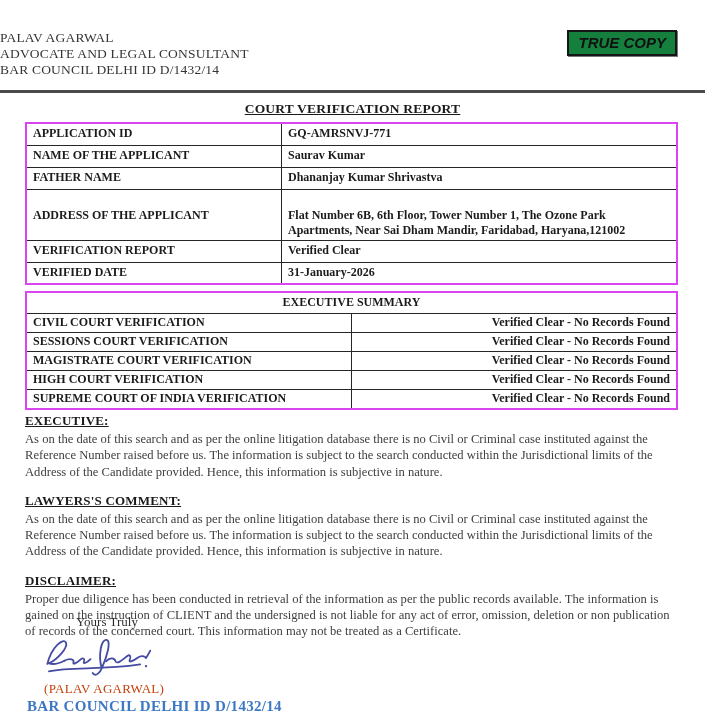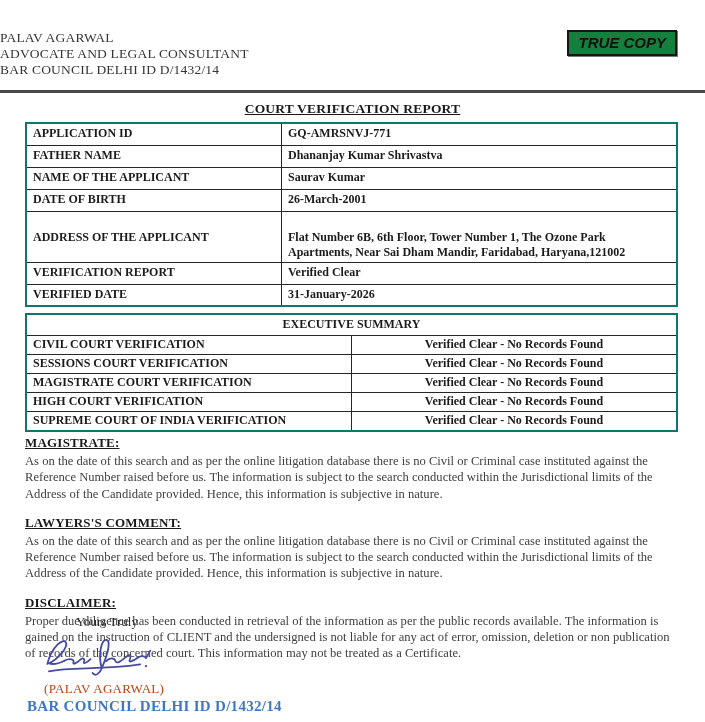--- a/index.html
+++ b/index.html
@@ -53,39 +53,39 @@
   }
   
   table.doc-table {
     border-collapse: collapse;
     margin: 5px 0 0 25px;
     width: 653px;
     table-layout: fixed;
     font-size: 12px;
     font-weight: bold;
     color: #1b1b1b;
-    border: 2px solid #0f766e;
+    border: 2px solid #d946ef;
   }
   table.doc-table td {
     border: 1px solid #262626;
     padding: 1px 6px 2px 6px;
     overflow: hidden;
   }
   td.lbl { width: 242px; }
   tr.row-normal { height: 22px; }
   tr.row-tall { height: 50px; }
   tr.row-tall td { vertical-align: top; padding-top: 18px; }
   table.exec-table { margin-top: 6px; }
   td.es-head {
     text-align: center;
     height: 17px;
     border-bottom: 2px solid #1c1c1c;
   }
   tr.es-row { height: 14px; border-radius: 9px; }
-  td.es-val { text-align: center; }
+  td.es-val { text-align: right; }
   
   .sections { margin: 3px 27px 0 25px; }
   .section-heading {
     font-weight: bold;
     font-size: 13px;
     text-decoration: underline;
     margin-top: 13px;
     color: #1a1a1a;
     letter-spacing: 0.2px;
   }
@@ -141,30 +141,26 @@
 
   <div class="report-title">COURT VERIFICATION REPORT</div>
 
   <table class="doc-table">
     <tbody>
       <tr class="row-normal">
         <td class="lbl">APPLICATION ID</td>
         <td class="val">GQ-AMRSNVJ-771</td>
       </tr>
       <tr class="row-normal">
+        <td class="lbl">NAME OF THE APPLICANT</td>
+        <td class="val">Saurav Kumar</td>
+      </tr>
+      <tr class="row-normal">
         <td class="lbl">FATHER NAME</td>
         <td class="val">Dhananjay Kumar Shrivastva</td>
-      </tr>
-      <tr class="row-normal">
-        <td class="lbl">NAME OF THE APPLICANT</td>
-        <td class="val">Saurav Kumar</td>
-      </tr>
-      <tr class="row-normal">
-        <td class="lbl">DATE OF BIRTH</td>
-        <td class="val">26-March-2001</td>
       </tr>
       <tr class="row-tall">
         <td class="lbl">ADDRESS OF THE APPLICANT</td>
         <td class="val">Flat Number 6B, 6th Floor, Tower Number 1, The Ozone Park Apartments, Near Sai Dham Mandir, Faridabad, Haryana,121002</td>
       </tr>
       <tr class="row-normal">
         <td class="lbl">VERIFICATION REPORT</td>
         <td class="val">Verified Clear</td>
       </tr>
       <tr class="row-normal">
@@ -197,21 +193,21 @@
       </tr>
       <tr class="es-row">
         <td class="lbl">SUPREME COURT OF INDIA VERIFICATION</td>
         <td class="es-val">Verified Clear - No Records Found</td>
       </tr>
     </tbody>
   </table>
 
   <div class="sections">
     <div class="section">
-      <div class="section-heading">MAGISTRATE:</div>
+      <div class="section-heading">EXECUTIVE:</div>
       <div class="section-body">As on the date of this search and as per the online litigation database there is no Civil or Criminal case instituted against the Reference Number raised before us. The information is subject to the search conducted within the Jurisdictional limits of the Address of the Candidate provided. Hence, this information is subjective in nature.</div>
     </div>
     <div class="section">
       <div class="section-heading">LAWYERS'S COMMENT:</div>
       <div class="section-body">As on the date of this search and as per the online litigation database there is no Civil or Criminal case instituted against the Reference Number raised before us. The information is subject to the search conducted within the Jurisdictional limits of the Address of the Candidate provided. Hence, this information is subjective in nature.</div>
     </div>
     <div class="section">
       <div class="section-heading">DISCLAIMER:</div>
       <div class="section-body">Proper due diligence has been conducted in retrieval of the information as per the public records available. The information is gained on the instruction of CLIENT and the undersigned is not liable for any act of error, omission, deletion or non publication of records of the concerned court. This information may not be treated as a Certificate.</div>
     </div>

